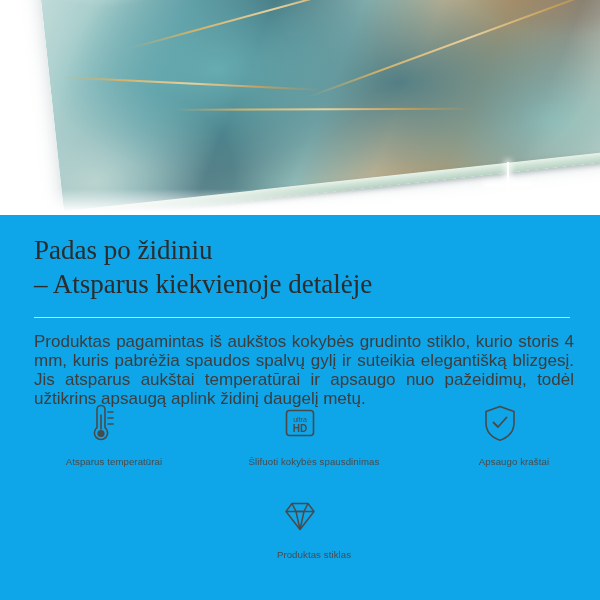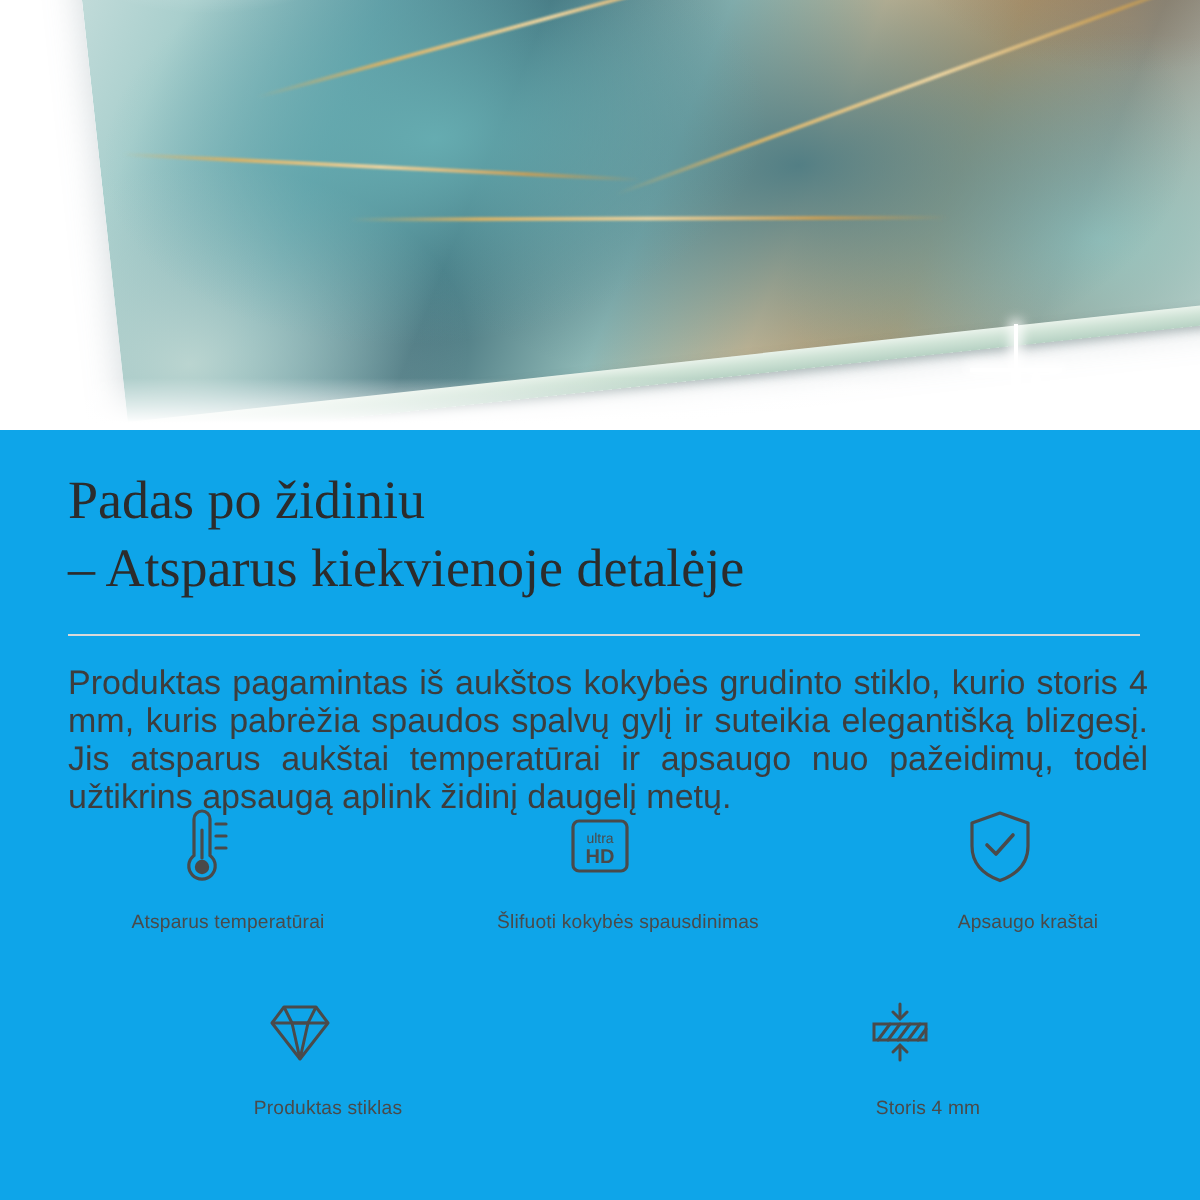--- a/index.html
+++ b/index.html
@@ -274,36 +274,17 @@
               <path d="M14 7.5 L18 15.5 L22 33.5"></path>
               <path d="M30 7.5 L26 15.5 L22 33.5"></path>
               <path d="M18 15.5 H26"></path>
             </g>
           </svg>
         </div>
         <div class="feature-label">Produktas stiklas</div>
       </div>
 
 
-      <div class="feature">
-        <div class="feature-icon">
-          <svg width="42" height="42" viewBox="0 0 42 42">
-            <g stroke="#4a4a4a" stroke-width="1.5" fill="none" stroke-linecap="round">
-              <line x1="21" y1="7" x2="21" y2="14"></line>
-              <path d="M17.5 11 L21 14.5 L24.5 11"></path>
-              <line x1="21" y1="35" x2="21" y2="28"></line>
-              <path d="M17.5 31 L21 27.5 L24.5 31"></path>
-              <rect x="8" y="17" width="26" height="8"></rect>
-              <line x1="10" y1="25" x2="16" y2="17"></line>
-              <line x1="15" y1="25" x2="21" y2="17"></line>
-              <line x1="20" y1="25" x2="26" y2="17"></line>
-              <line x1="25" y1="25" x2="31" y2="17"></line>
-              <line x1="30" y1="25" x2="34" y2="19.5"></line>
-            </g>
-          </svg>
-        </div>
-        <div class="feature-label">Storis 4 mm</div>
-      </div>
 
     </div>
   </div>
 
 </div>
 
 </body></html>

